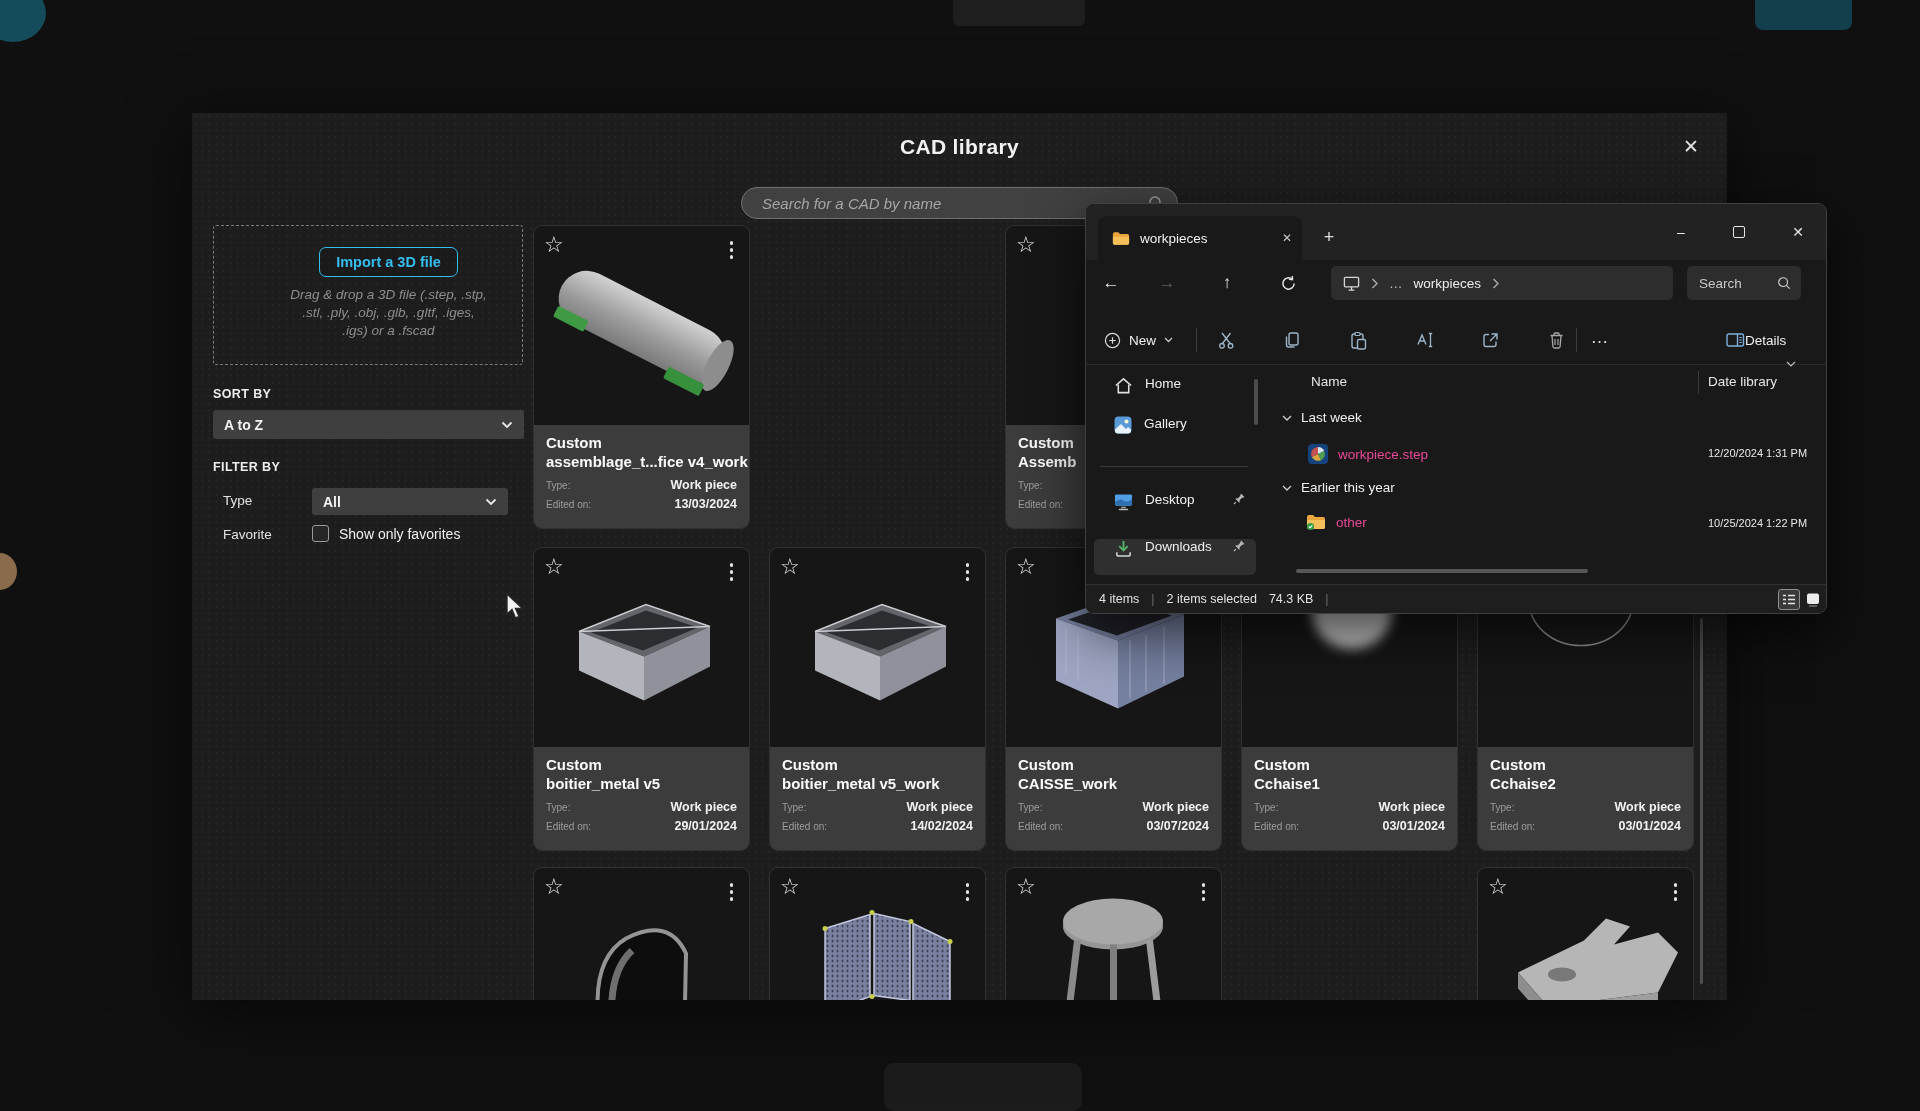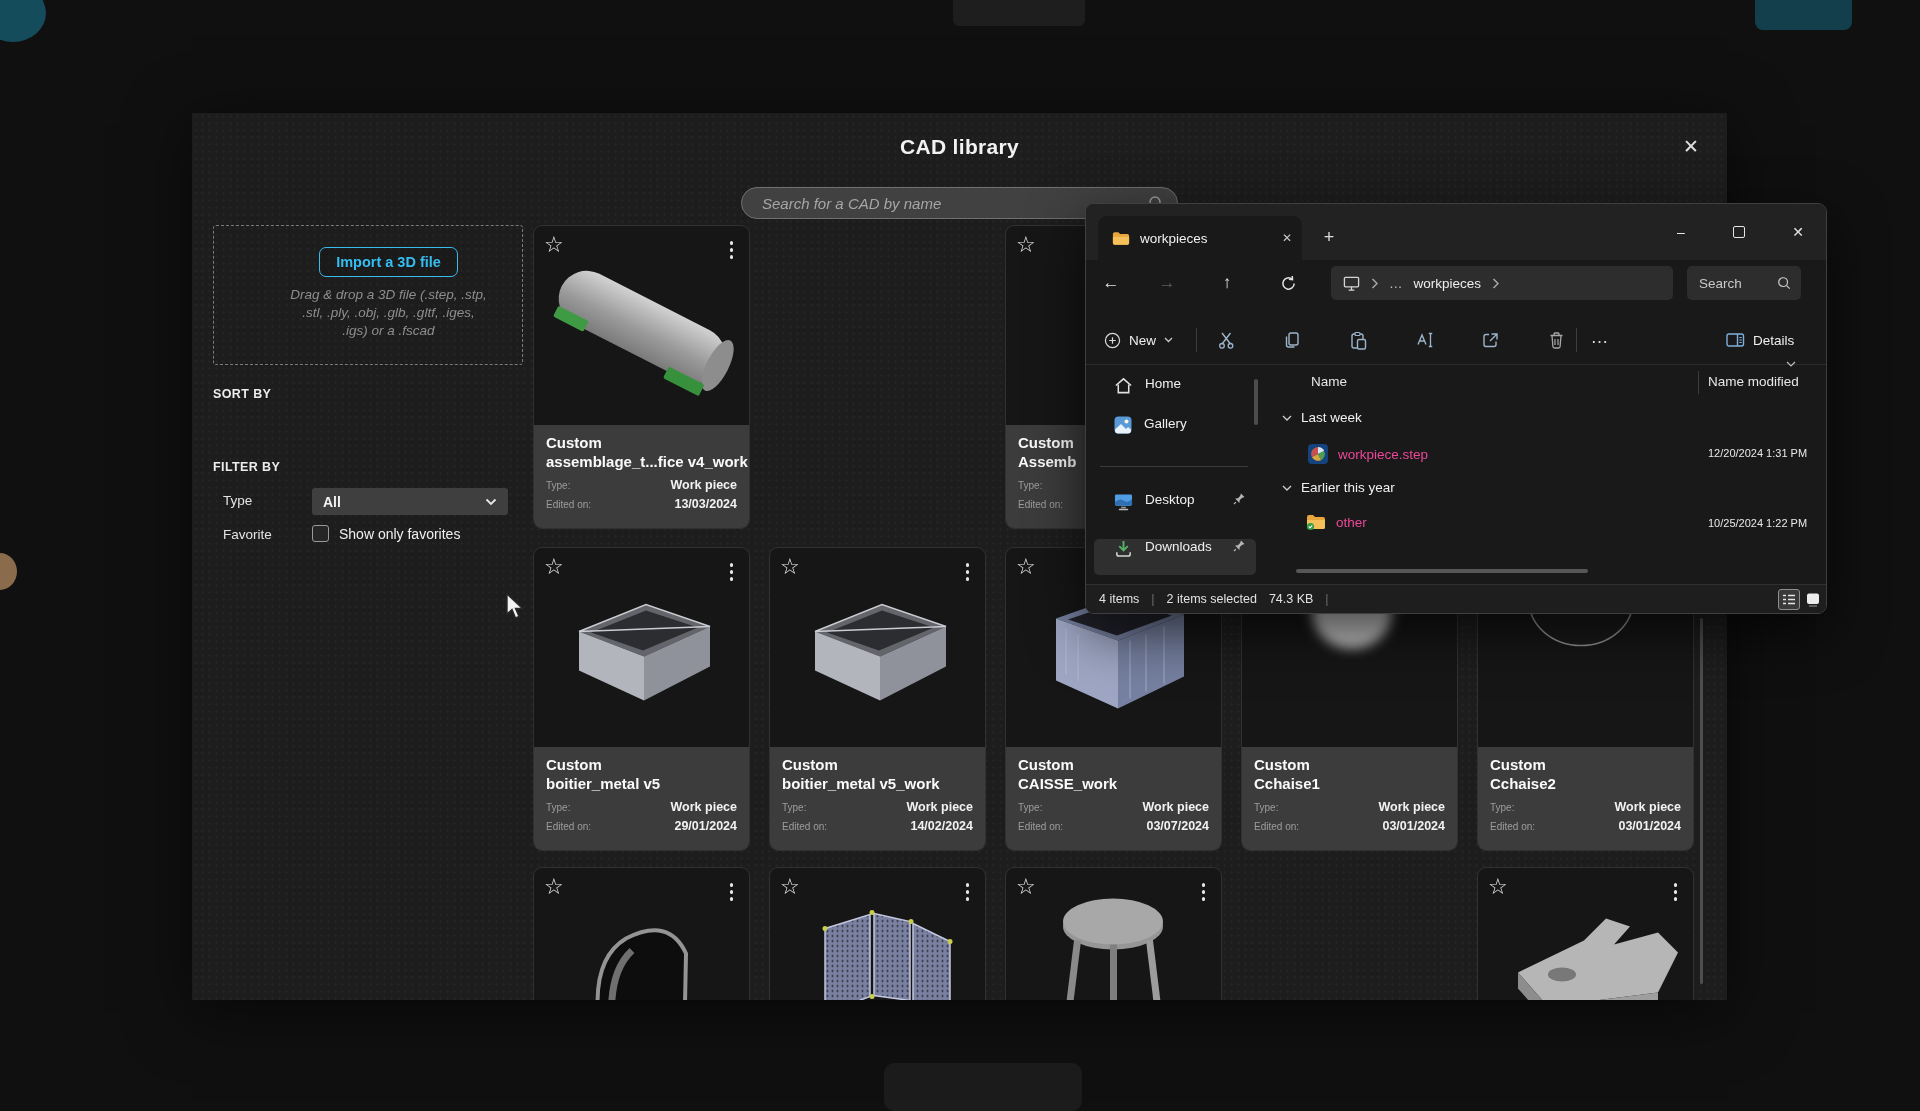--- a/index.html
+++ b/index.html
@@ -64,21 +64,21 @@
   .addrbar{left:245px;top:62px;width:342px;height:34px;background:#2d2d2d;border-radius:5px;display:flex;align-items:center;gap:11px;padding:0 12px;box-sizing:border-box;cursor:text;}
   .bc{font-size:13.5px;color:#ededed;}
   .bcdim{color:#bdbdbd;}
   .sbox{left:601px;top:62px;width:114px;height:34px;background:#2d2d2d;border-radius:5px;display:flex;align-items:center;justify-content:space-between;padding:0 10px 0 12px;box-sizing:border-box;color:#c9c9c9;font-size:13.5px;cursor:text;}
 
   .tbar-border{left:0;top:160px;right:0;height:1px;background:#2b2b2b;}
   .newbtn{left:12px;top:122px;height:28px;display:flex;align-items:center;gap:8px;padding:0 6px;color:#f0f0f0;font-size:13.5px;cursor:pointer;}
   .tsep{top:124px;width:1px;height:24px;background:#3d3d3d;}
   .tico{top:124px;width:26px;height:24px;display:flex;align-items:center;justify-content:center;cursor:pointer;}
   .morebtn{left:500px;top:118px;width:28px;height:30px;color:#dcdcdc;font-size:18px;letter-spacing:1px;display:flex;align-items:center;justify-content:center;cursor:pointer;}
-  .detailsbtn{left:640px;top:122px;height:28px;display:flex;align-items:center;gap:8px;color:#f0f0f0;font-size:13.5px;cursor:pointer;}
+  .detailsbtn{left:640px;top:122px;height:28px;display:flex;align-items:center;gap:0;color:#f0f0f0;font-size:13.5px;cursor:pointer;}
 
   .snav{left:8px;width:162px;height:36px;border-radius:5px;display:flex;gap:12px;padding:0 10px 0 20px;box-sizing:border-box;color:#f0f0f0;font-size:13.5px;cursor:pointer;}
   .snav.sel{background:#2f2f2f;}
   .snav .pin{margin-left:auto;}
   .ssep{left:14px;top:262px;width:148px;height:1px;background:#3a3a3a;}
   .svscroll{left:168px;top:175px;width:4px;height:46px;background:#4c4c4c;border-radius:2px;cursor:pointer;}
 
   .colname{left:225px;top:170px;font-size:13.5px;color:#e6e6e6;cursor:pointer;}
   .colsep{left:612px;top:167px;width:1px;height:23px;background:#3c3c3c;}
   .coldate{left:622px;top:170px;font-size:13.5px;color:#e6e6e6;cursor:pointer;}
@@ -125,20 +125,26 @@
     <div class="abs dropzone">
       <button class="importbtn">Import a 3D file</button>
       <div class="drophint">
         <div>Drag &amp; drop a 3D file (.step, .stp,</div>
         <div>.stl, .ply, .obj, .glb, .gltf, .iges,</div>
         <div>.igs) or a .fscad</div>
       </div>
     </div>
 
     <div class="abs slabel" style="left:21px;top:274px;">SORT BY</div>
+    <div class="abs mselect" style="left:21px;top:297px;width:311px;height:29px;">
+      <span>A to Z</span>
+      <svg width="12" height="8" viewBox="0 0 12 8">
+          <path d="M1.5,1.5 L6,6 L10.5,1.5" fill="none" stroke="#e8e8e8" stroke-width="1.8"></path>
+        </svg>
+    </div>
 
     <div class="abs slabel" style="left:21px;top:347px;">FILTER BY</div>
     <div class="abs flabel" style="left:31px;top:380px;">Type</div>
     <div class="abs mselect" style="left:120px;top:375px;width:196px;height:27px;">
       <span>All</span>
       <svg width="12" height="8" viewBox="0 0 12 8">
           <path d="M1.5,1.5 L6,6 L10.5,1.5" fill="none" stroke="#e8e8e8" stroke-width="1.8"></path>
         </svg>
     </div>
     <div class="abs flabel" style="left:31px;top:414px;">Favorite</div>
@@ -595,21 +601,21 @@
           <svg width="14" height="14" viewBox="0 0 18 18">
             <path d="M11.5,2 L16,6.5 L12.8,7.6 L10,10.4 L9.5,14 L4,8.5 L7.6,8 L10.4,5.2 Z" fill="#b5b5b5"></path>
             <path d="M5,13 L2.5,15.5" stroke="#b5b5b5" stroke-width="1.6"></path>
           </svg>
         </span>
     </div>
     <div class="abs svscroll"></div>
 
     <div class="abs colname">Name</div>
     <div class="abs colsep"></div>
-    <div class="abs coldate">Name modified</div>
+    <div class="abs coldate">Date library</div>
     <div class="abs colchev">
       <svg width="10" height="6" viewBox="0 0 10 6">
           <path d="M1,1 L5,5 L9,1" fill="none" stroke="#bdbdbd" stroke-width="1.2"></path>
         </svg>
     </div>
 
     <div class="abs grp" style="left:196px;top:206px;">
       <svg width="10" height="6" viewBox="0 0 10 6">
           <path d="M1,1 L5,5 L9,1" fill="none" stroke="#cfcfcf" stroke-width="1.3"></path>
         </svg>

